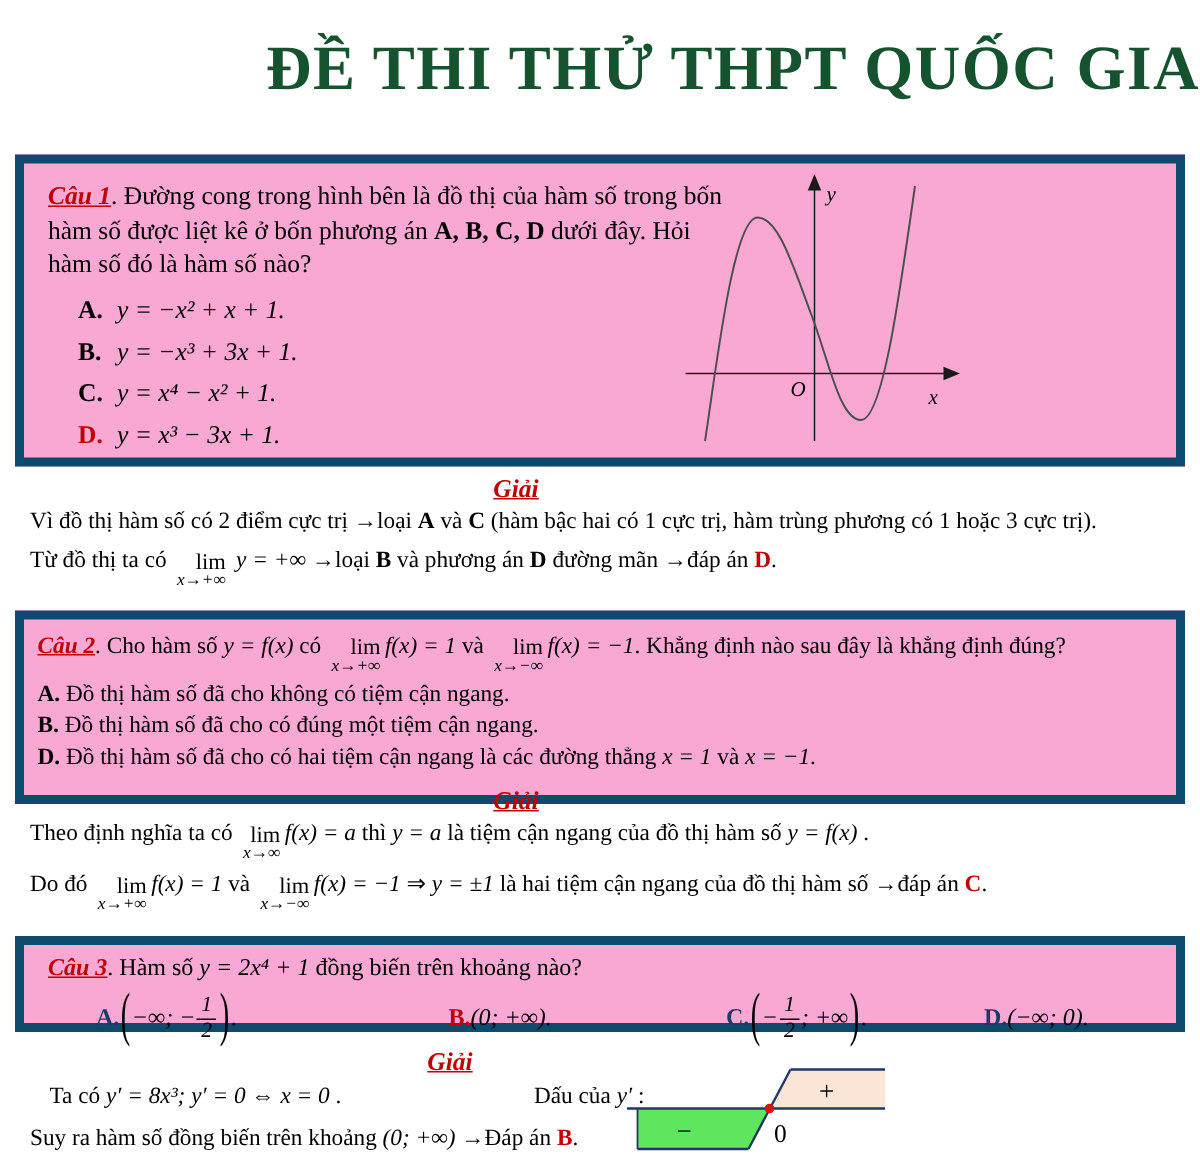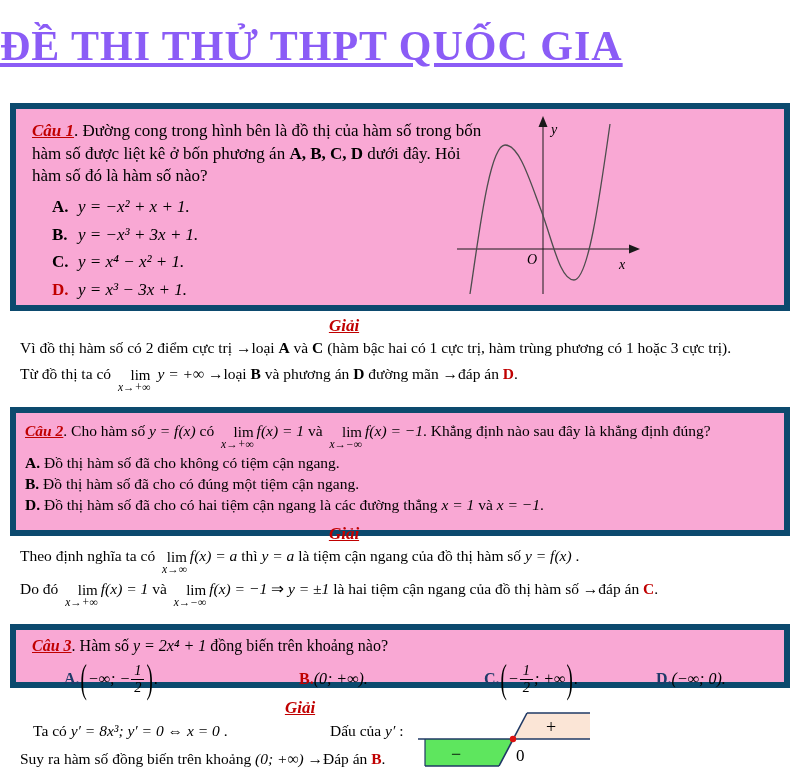--- a/index.html
+++ b/index.html
@@ -2,22 +2,22 @@
 <html><head>
 <meta charset="utf-8">
 <style>
   * { margin:0; padding:0; box-sizing:border-box; }
   html,body { background:#ffffff; }
   body {
     width:800px; height:784px; position:relative; overflow:hidden;
     font-family:"Liberation Serif", serif; color:#000; font-size:16px;
   }
   .title {
-    position:absolute; top:22px; left:0; width:100%; text-align:left;
-    font-size:42px; font-weight:bold; color:#8b5cf6; letter-spacing:1px;text-decoration:underline;
+    position:absolute; top:22px; left:0; width:100%; text-align:right;
+    font-size:42px; font-weight:bold; color:#14532d; letter-spacing:1px;
   }
   .qbox {
     position:absolute; left:10px; width:780px;
     background:#f9a8d4; border:6px solid #0c4a6e;
   }
   #q1box { top:103px; height:208px; }
   #q2box { top:407px; height:129px; }
   #q3box { top:624px; height:64px; }
   .cau {
     color:#c00000; font-weight:bold; font-style:italic; text-decoration:underline;
@@ -35,21 +35,21 @@
   }
   #giai1 { top:316px; }
   #giai2 { top:524px; }
   #giai3 { top:698px; width:600px; }
   .sol { position:absolute; left:20px; white-space:nowrap; font-size:15.5px; }
   #sol1a { top:339px; }
   #sol1b { top:365px; }
   #sol2a { top:547px; }
   #sol2b { top:580px; }
   #sol3a { top:722px; left:33px; }
-  #sol3cap { position:absolute; top:722px; left:330px; white-space:nowrap; font-size:15.5px; }
+  #sol3cap { position:absolute; top:722px; left:356px; white-space:nowrap; font-size:15.5px; }
   #sol3b { top:750px; }
   .lim { display:inline-block; text-align:right; vertical-align:-12px; line-height:0.95; margin:0 3px; }
   .lim .top { display:block; font-size:15px; font-style:normal; }
   .lim .sub { display:block; font-size:11.5px; font-style:italic; }
   .q2text { padding:8px 9px 0 9px; font-size:15.5px; line-height:20.8px; }
   .q2line1 { white-space:nowrap; margin-bottom:3px; }
   .opt2 { white-space:nowrap; }
   .q3line1 { padding:7px 0 0 16px; font-size:16px; white-space:nowrap; }
   .q3opts { position:absolute; left:0; top:26px; width:100%; height:46px; }
   .q3opt { position:absolute; top:0; height:46px; display:flex; align-items:center; font-size:16px; white-space:nowrap; }

